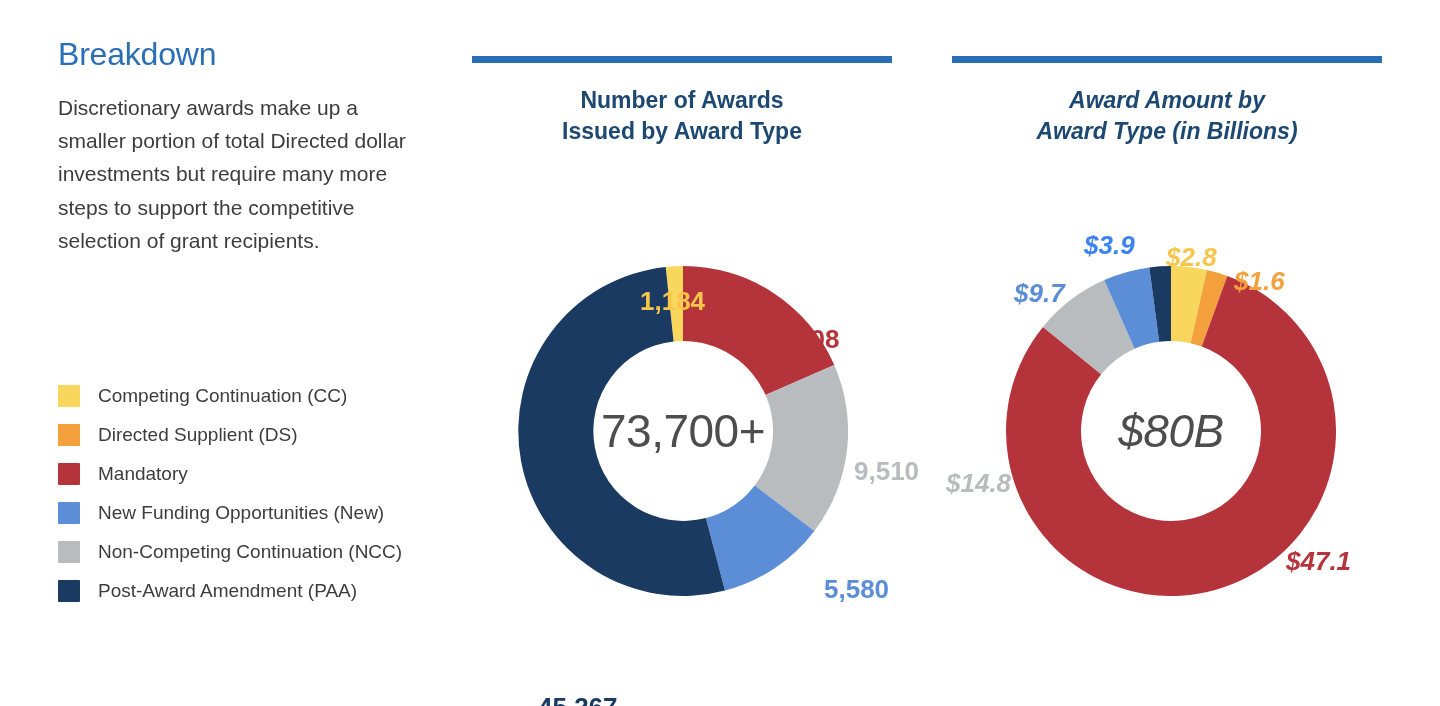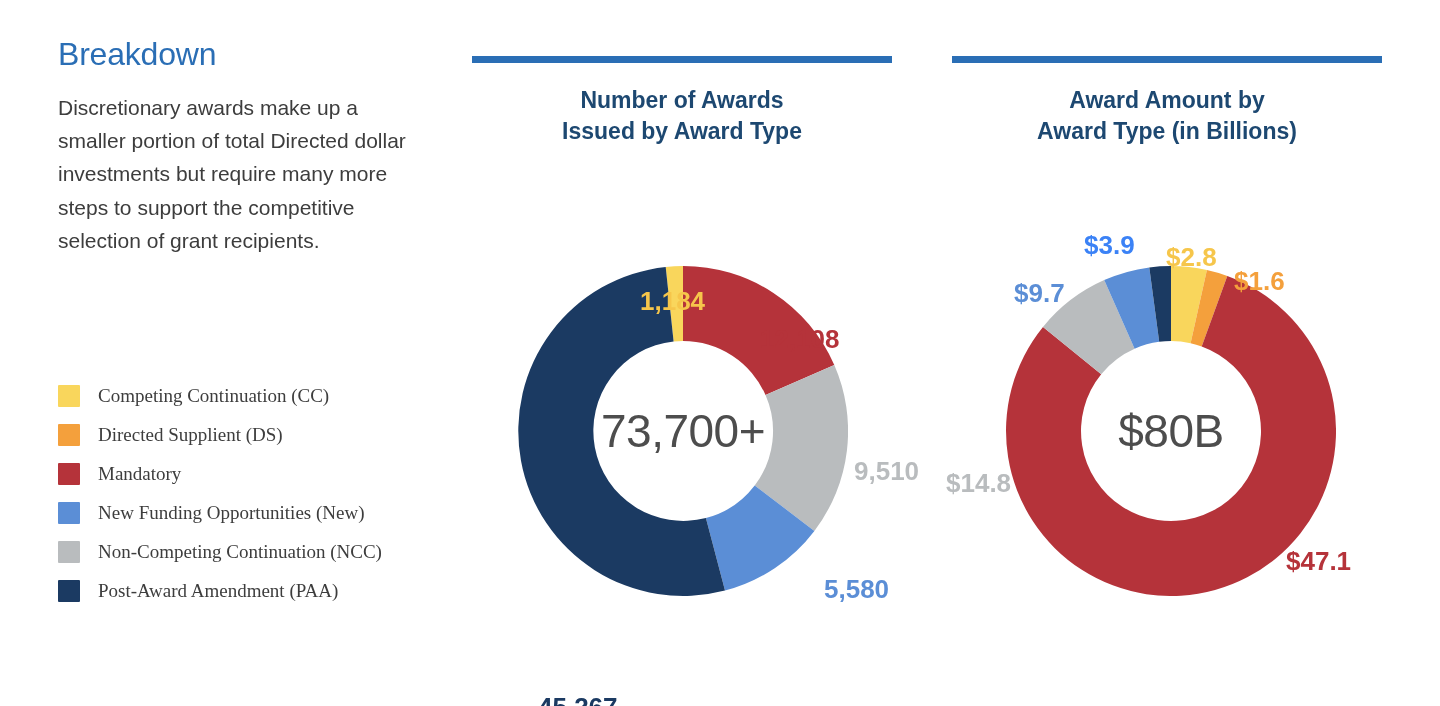--- a/index.html
+++ b/index.html
@@ -41,21 +41,20 @@
     color: #3d3d3d;
     margin: 0;
     width: 360px;
   }
 
   .legend {
     position: absolute;
     left: 58px;
     top: 385px;
     width: 430px;
-    font-family: Liberation Serif, serif;
   }
   .legend-item {
     display: flex;
     align-items: center;
     margin-bottom: 17px;
   }
   .legend-swatch {
     width: 22px;
     height: 22px;
     flex: 0 0 22px;
@@ -81,21 +80,21 @@
   .panel-title {
     margin-top: 22px;
     text-align: center;
     font-size: 23px;
     font-weight: bold;
     color: #1d4871;
     line-height: 1.33;
   }
 
   #panel-awards { left: 472px; width: 420px; }
-  #panel-amount { left: 952px; width: 430px; }
+  #panel-amount { left: 952px; width: 430px; font-style: italic; }
 
   .donut-wrap {
     position: absolute;
     top: 0;
     left: 0;
   }
   .donut-center {
     position: absolute;
     left: 0;
     top: 0;

